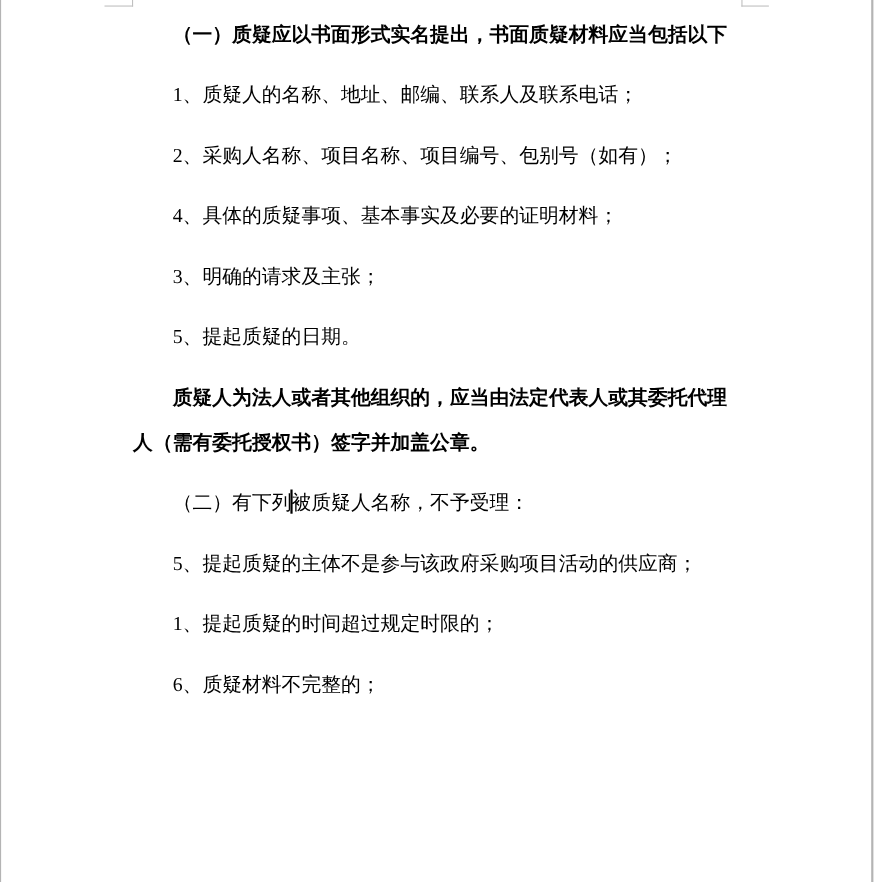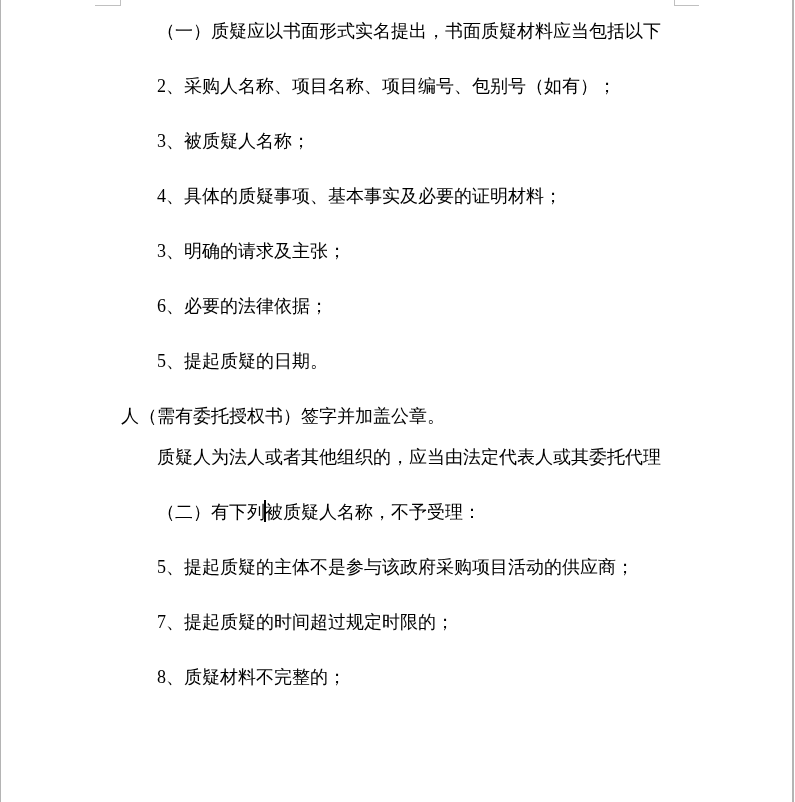--- a/index.html
+++ b/index.html
@@ -48,21 +48,21 @@
   }
   .text-area p {
     margin: 0 0 14px 0;
     font-size: 18px;
     line-height: 41px;
     text-indent: 2em;
     text-align: left;
     white-space: normal;
   }
   .text-area p.multi { text-indent: 0; }
-  .ln { display: block; text-indent: 0; }
+  .ln { display: block; text-indent: 0; font-weight: bold; }
   .ln.first { text-indent: 2em; }
   
   .caret {
     display: inline-block;
     width: 2px;
     height: 22px;
     margin: 0 -1px;
     background: #000000;
     vertical-align: -4px;
   }
@@ -79,32 +79,31 @@
   <div class="crop-mark tl-v"></div>
   <div class="crop-mark tr-h"></div>
   <div class="crop-mark tr-v"></div>
 
   <div class="text-area">
 
     <p class="multi">
       <span class="ln first">（一）质疑应以书面形式实名提出，书面质疑材料应当包括以下</span>
     </p>
 
+    <p>1、质疑人的名称、地址、邮编、联系人及联系电话；</p>
     <p>2、采购人名称、项目名称、项目编号、包别号（如有）；</p>
-    <p>3、被质疑人名称；</p>
     <p>4、具体的质疑事项、基本事实及必要的证明材料；</p>
     <p>3、明确的请求及主张；</p>
-    <p>6、必要的法律依据；</p>
     <p>5、提起质疑的日期。</p>
 
     <p class="multi">
+      <span class="ln first">质疑人为法人或者其他组织的，应当由法定代表人或其委托代理</span>
       <span class="ln">人（需有委托授权书）签字并加盖公章。</span>
-      <span class="ln first">质疑人为法人或者其他组织的，应当由法定代表人或其委托代理</span>
     </p>
 
     <p><span>（二）有下列</span><span class="caret"></span><span>被质疑人名称，不予受理：</span></p>
 
     <p>5、提起质疑的主体不是参与该政府采购项目活动的供应商；</p>
-    <p>7、提起质疑的时间超过规定时限的；</p>
-    <p>8、质疑材料不完整的；</p>
+    <p>1、提起质疑的时间超过规定时限的；</p>
+    <p>6、质疑材料不完整的；</p>
 
   </div>
 </div>
 
 </body></html>

